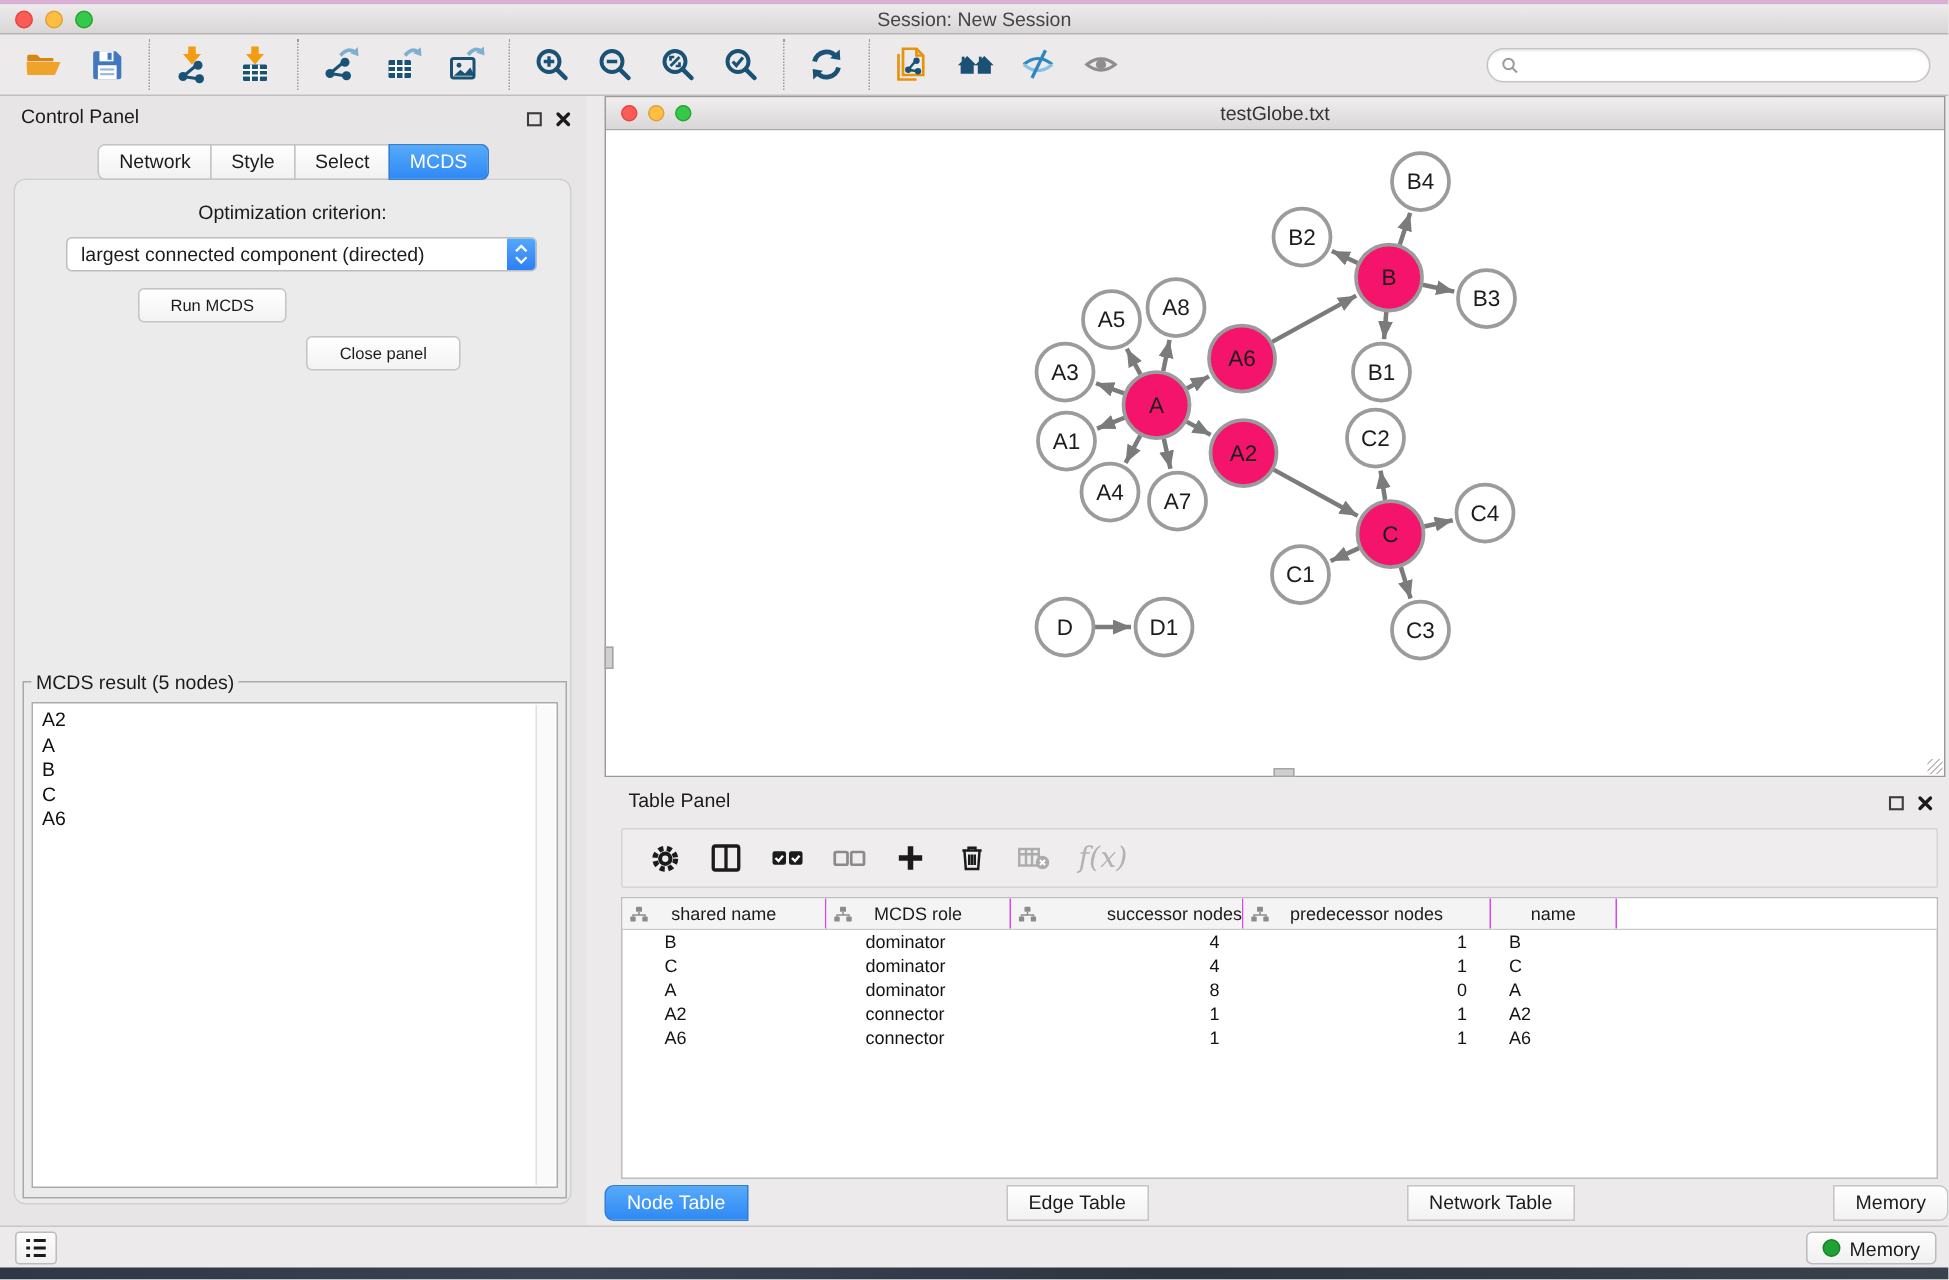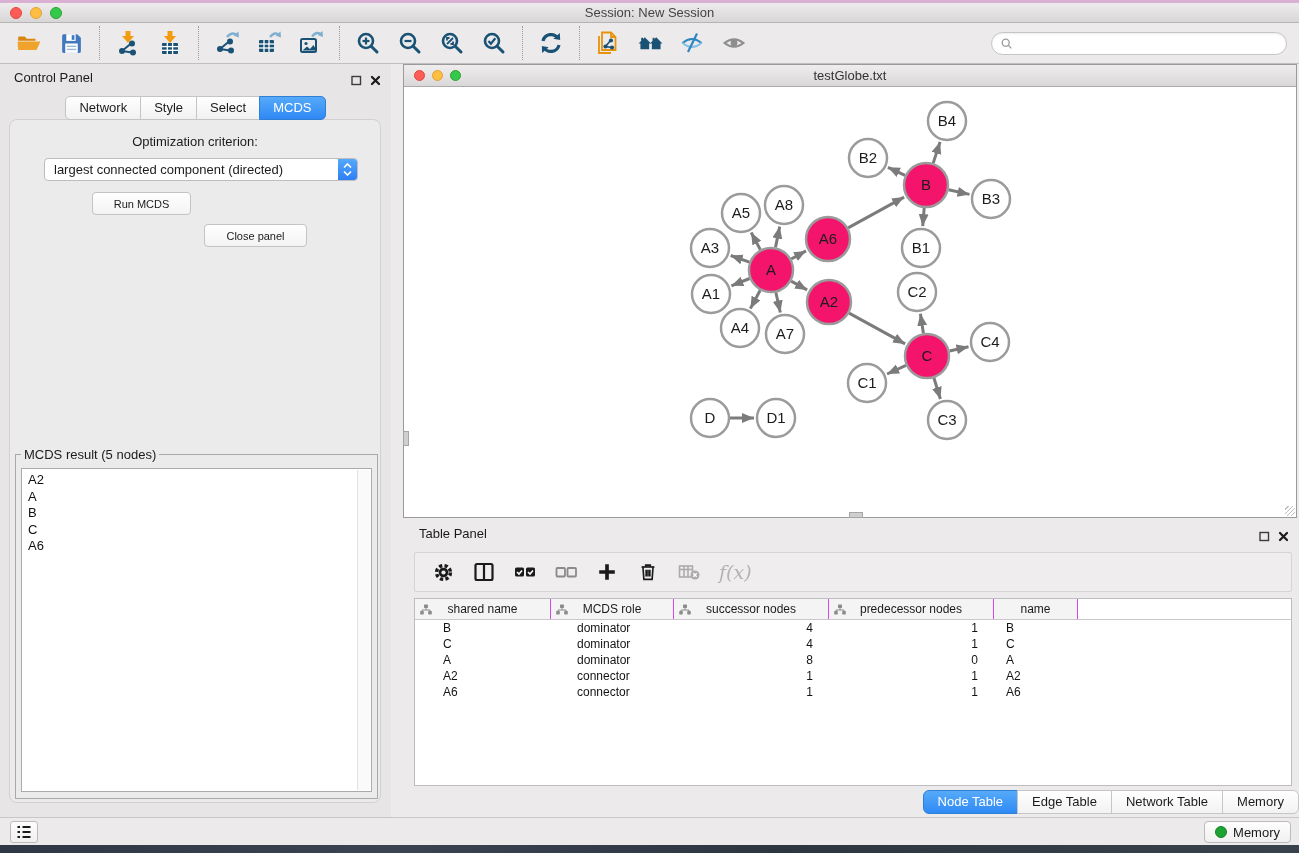--- a/index.html
+++ b/index.html
@@ -89,21 +89,21 @@
     background:#fff; border:1px solid #BDBDBD; }
   .t-header { position:absolute; top:0; left:0; right:0; height:21px; display:flex;
     border-bottom:1px solid #C9C9C9; }
   .th { background:#F5F4F4; border-right:1px solid #d946ef; display:flex; align-items:center;
     justify-content:center; gap:5px; font-size:12px; color:#1b1b1b; position:relative; }
   .th .tree-ic { position:absolute; left:5px; top:5px; }
   .th-fill { flex:1; background:#fff; }
   .t-rows { position:absolute; top:21px; left:0; right:0; bottom:0; overflow:hidden; }
   .trow { display:flex; height:16px; align-items:center; }
   .td { font-size:12px; color:#141414; white-space:nowrap; }
-  .tp-tabs { position:absolute; left:0; right:0; top:270px; display:flex; justify-content:flex-end; }
+  .tp-tabs { position:absolute; left:0; right:0; top:270px; display:flex; justify-content:space-between; }
   .seg { font-size:13px; color:#1b1b1b; background:linear-gradient(#FFFFFF,#F2F2F2);
     border:1px solid #C6C6C6; padding:3px 14px 4px; margin-left:-1px; cursor:default; }
   .seg:first-child { border-radius:6px 0 0 6px; margin-left:0; }
   .seg:last-child { border-radius:0 6px 6px 0; }
   .seg.selected { background:linear-gradient(#56AAF9,#2F89F5); color:#fff; border-color:#2F7FD6; }
 
   
   .statusbar { position:absolute; left:0; right:0; top:814px; height:28px;
     border-top:1px solid #C8C6C6; background:#ECEAEA; }
   .status-list-btn { position:absolute; left:10px; top:3px; width:28px; height:22px;
@@ -507,21 +507,21 @@
             <span class="tree-ic"><svg width="12" height="11" viewBox="0 0 12 11">
                 <g fill="#8C8C8C">
                   <rect x="4" y="0.5" width="4" height="3.4" rx="0.6"></rect>
                   <rect x="0.2" y="7" width="3.6" height="3.4" rx="0.6"></rect>
                   <rect x="8.2" y="7" width="3.6" height="3.4" rx="0.6"></rect>
                 </g>
                 <path d="M6 4 v2 M2 7 V6 h8 v1" stroke="#8C8C8C" stroke-width="1" fill="none"></path>
               </svg></span>
             <span>MCDS role</span>
           </div>
-          <div class="th" style="width: 155px;">
+          <div class="th" style="width: 155px; justify-content: flex-end;">
             <span class="tree-ic"><svg width="12" height="11" viewBox="0 0 12 11">
                 <g fill="#8C8C8C">
                   <rect x="4" y="0.5" width="4" height="3.4" rx="0.6"></rect>
                   <rect x="0.2" y="7" width="3.6" height="3.4" rx="0.6"></rect>
                   <rect x="8.2" y="7" width="3.6" height="3.4" rx="0.6"></rect>
                 </g>
                 <path d="M6 4 v2 M2 7 V6 h8 v1" stroke="#8C8C8C" stroke-width="1" fill="none"></path>
               </svg></span>
             <span>successor nodes</span>
           </div>

